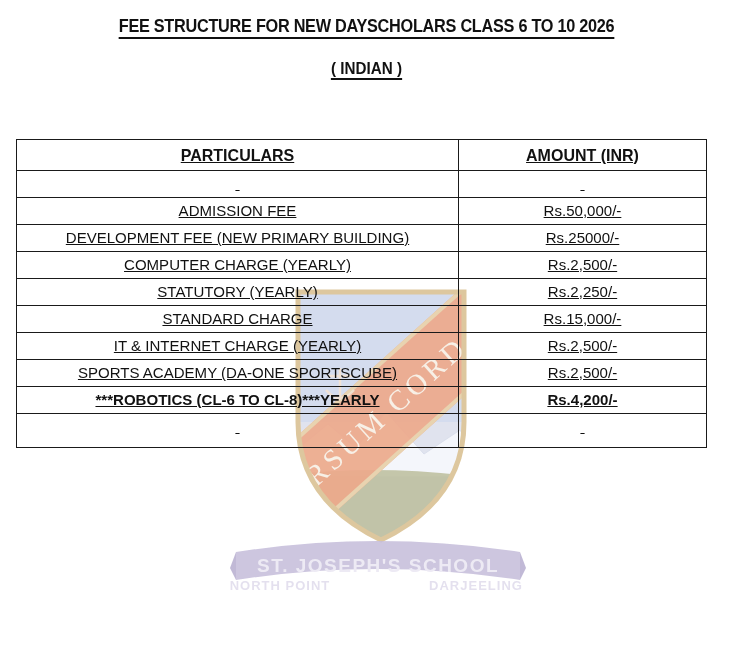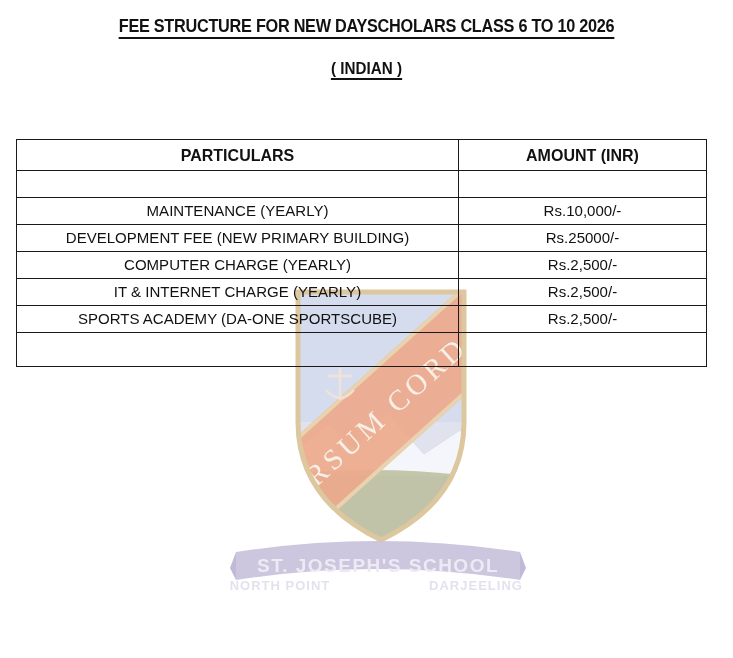--- a/index.html
+++ b/index.html
@@ -74,20 +74,21 @@
     width: 690px;
     table-layout: fixed;
     background: transparent;
   }
   table.fee-table td,
   table.fee-table th {
     border: 1.6px solid #1a1a1a;
     padding: 0;
     margin: 6px;
     background: transparent;
+    text-decoration: underline;
   }
   .col-particulars { width: 442px; }
   .col-amount      { width: 248px; }
 
   .cell {
     height: 26px;
     line-height: 26px;
     text-align: center;
     font-size: 15.5px;
     white-space: nowrap;
@@ -186,56 +187,80 @@
     <tr>
           <td>
             <div class="cell blank">&nbsp;</div>
           </td>
           <td>
             <div class="cell blank">&nbsp;</div>
           </td>
         </tr>
         <tr>
           <td>
-            <div class="cell">MAINTENANCE (YEARLY)</div>
-          </td>
-          <td>
-            <div class="cell amt ">Rs.10,000/-</div>
+            <div class="cell">ADMISSION FEE</div>
+          </td>
+          <td>
+            <div class="cell amt ">Rs.50,000/-</div>
           </td>
         </tr>
         <tr>
           <td>
             <div class="cell">DEVELOPMENT FEE (NEW PRIMARY BUILDING)</div>
           </td>
           <td>
             <div class="cell amt ">Rs.25000/-</div>
           </td>
         </tr>
         <tr>
           <td>
             <div class="cell">COMPUTER CHARGE (YEARLY)</div>
           </td>
           <td>
             <div class="cell amt ">Rs.2,500/-</div>
           </td>
         </tr>
         <tr>
           <td>
+            <div class="cell">STATUTORY (YEARLY)</div>
+          </td>
+          <td>
+            <div class="cell amt ">Rs.2,250/-</div>
+          </td>
+        </tr>
+        <tr>
+          <td>
+            <div class="cell">STANDARD CHARGE</div>
+          </td>
+          <td>
+            <div class="cell amt ">Rs.15,000/-</div>
+          </td>
+        </tr>
+        <tr>
+          <td>
             <div class="cell">IT &amp; INTERNET CHARGE (YEARLY)</div>
           </td>
           <td>
             <div class="cell amt ">Rs.2,500/-</div>
           </td>
         </tr>
         <tr>
           <td>
             <div class="cell">SPORTS ACADEMY (DA-ONE SPORTSCUBE)</div>
           </td>
           <td>
             <div class="cell amt ">Rs.2,500/-</div>
+          </td>
+        </tr>
+        <tr>
+          <td>
+            <div class="cell bold">***ROBOTICS (CL-6 TO CL-8)***YEARLY</div>
+          </td>
+          <td>
+            <div class="cell amt bold">Rs.4,200/-</div>
           </td>
         </tr>
         <tr>
           <td>
             <div class="cell blank tall">&nbsp;</div>
           </td>
           <td>
             <div class="cell blank tall">&nbsp;</div>
           </td>
         </tr>

